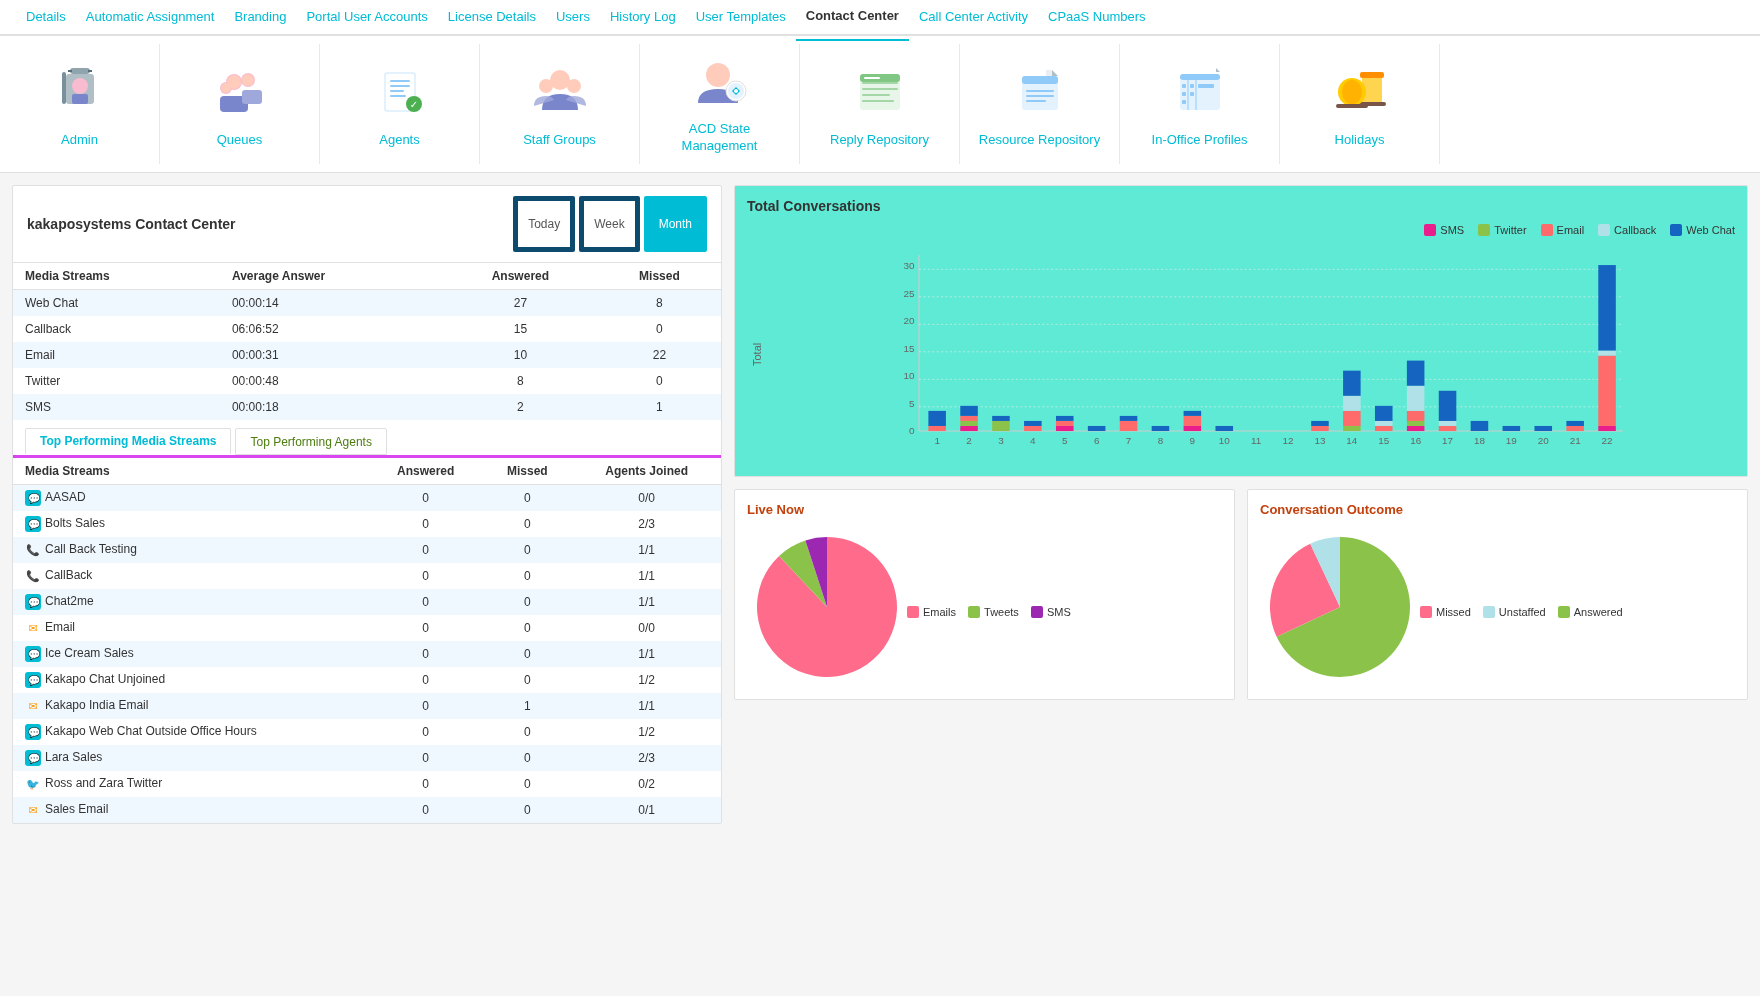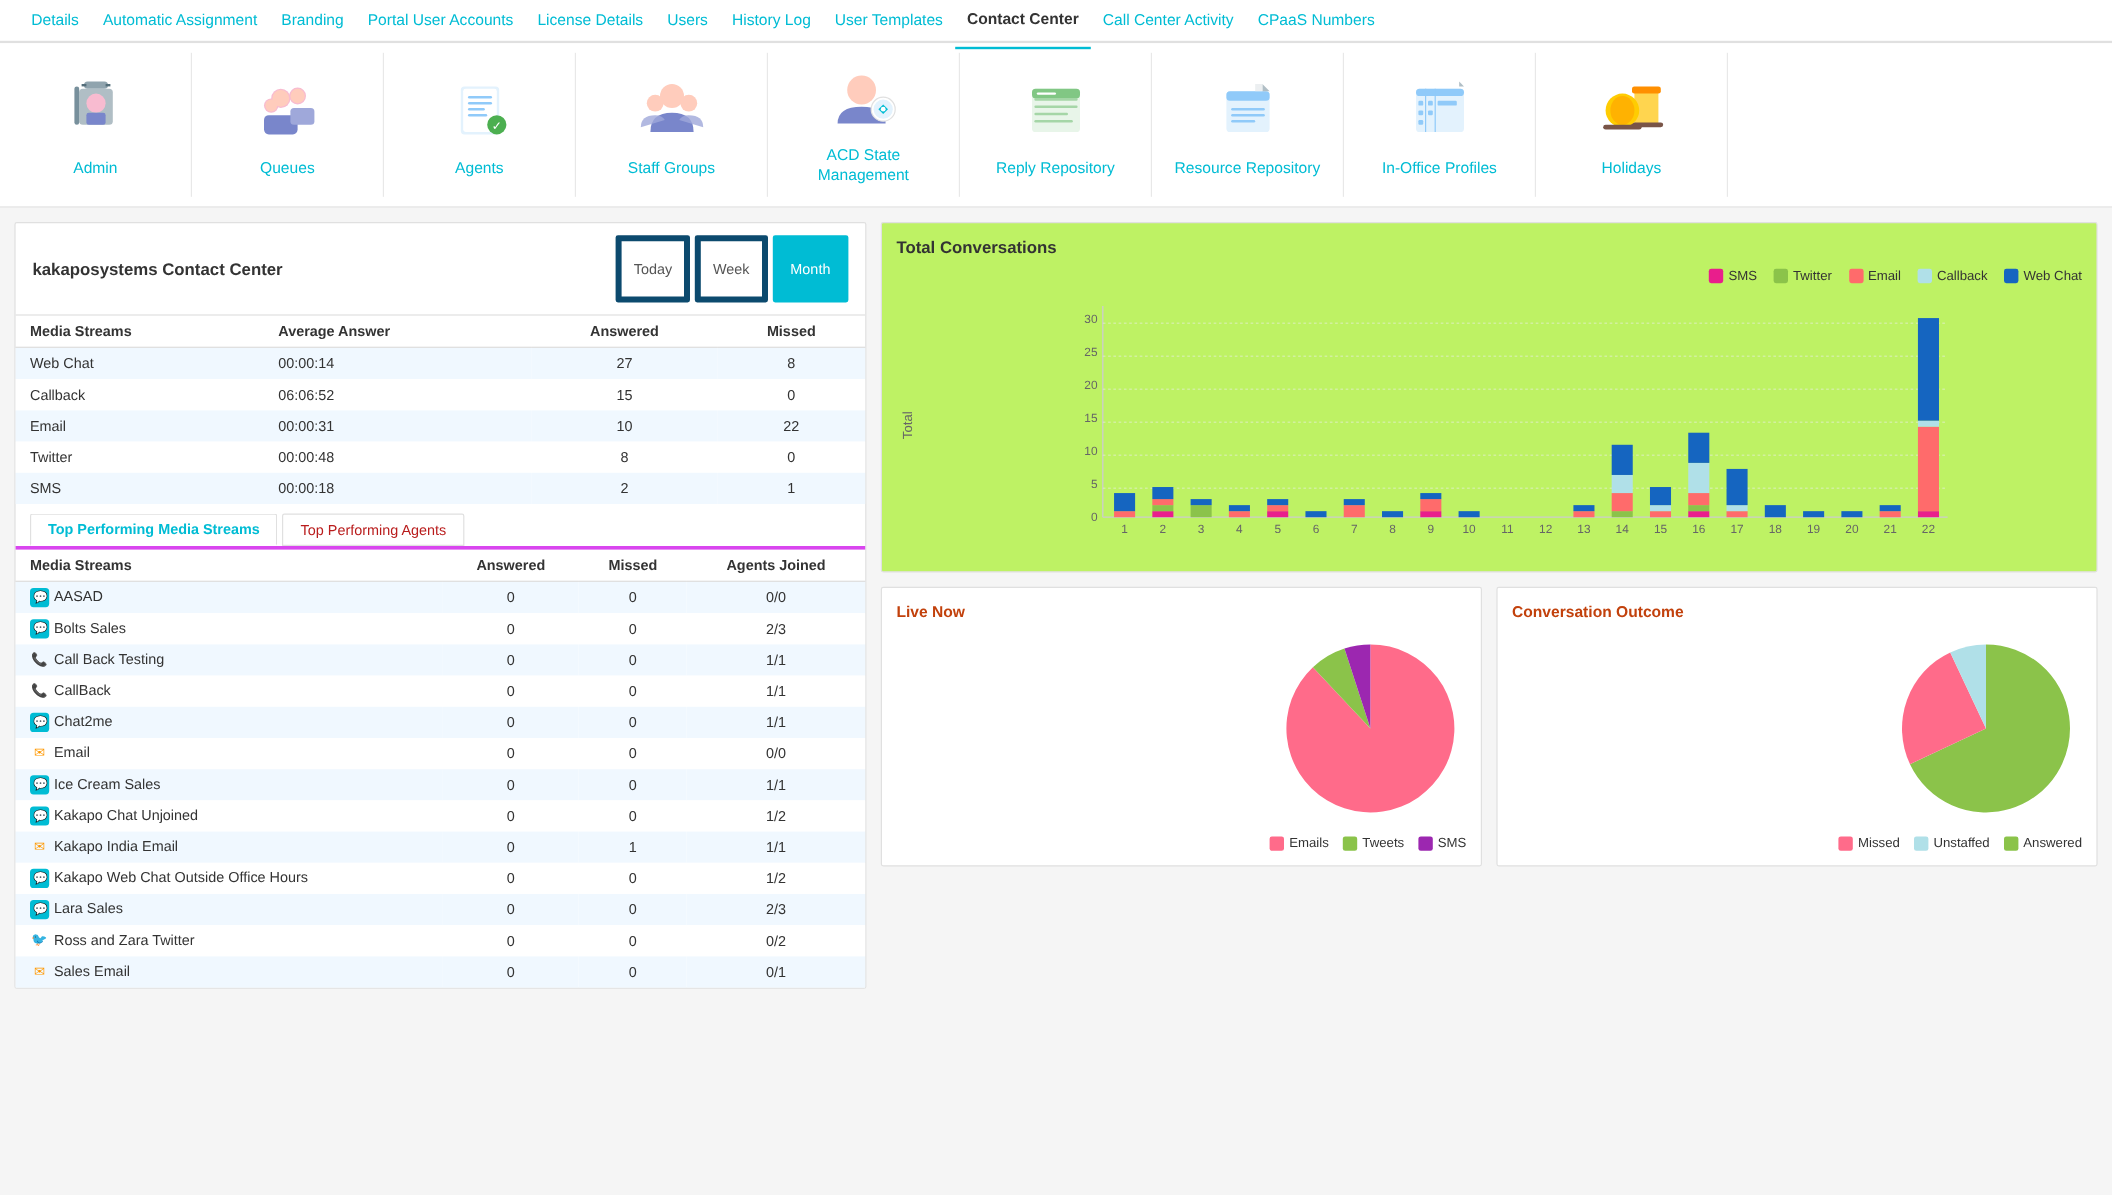--- a/index.html
+++ b/index.html
@@ -145,21 +145,21 @@
       border-bottom: 3px solid #d946ef;
       gap: 4px;
     }
     .tab-btn {
       padding: 5px 14px;
       border: 1px solid #e0e0e0;
       background: #fff;
       border-radius: 2px 2px 0 0;
       cursor: pointer;
       font-size: 12px;
-      color: #b91c1c;
+      color: #4d7c0f;
     }
     .tab-btn.active {
       background: #fff;
       border-bottom: 2px solid #fff;
       color: #00bcd4;
       font-weight: bold;
     }
 
     
     .stream-table {
@@ -200,21 +200,21 @@
       text-align: center;
       line-height: 16px;
     }
     .icon-chat { background: #00bcd4; color: white; }
     .icon-phone { background: transparent; color: #4caf50; }
     .icon-email { background: transparent; color: #ff9800; }
     .icon-twitter { background: transparent; color: #1da1f2; }
 
     
     .chart-panel {
-      background: #bef264;
+      background: #5eead4;
       border: 1px solid #e0e0e0;
       border-radius: 2px;
       padding: 12px;
     }
     .chart-title {
       font-size: 14px;
       font-weight: bold;
       color: #333;
       margin-bottom: 10px;
     }
@@ -250,22 +250,21 @@
       padding: 12px;
     }
     .bottom-panel-title {
       font-size: 13px;
       font-weight: bold;
       color: #c2410c;
       margin-bottom: 10px;
     }
     .pie-area {
       display: flex;
-      flex-direction: column;
-      align-items: flex-end;
+      align-items: center;
     }
     .pie-legend {
       display: flex;
       gap: 12px;
       margin-top: 10px;
       flex-wrap: wrap;
       justify-content: center;
     }
     .pie-legend-item {
       display: flex;

